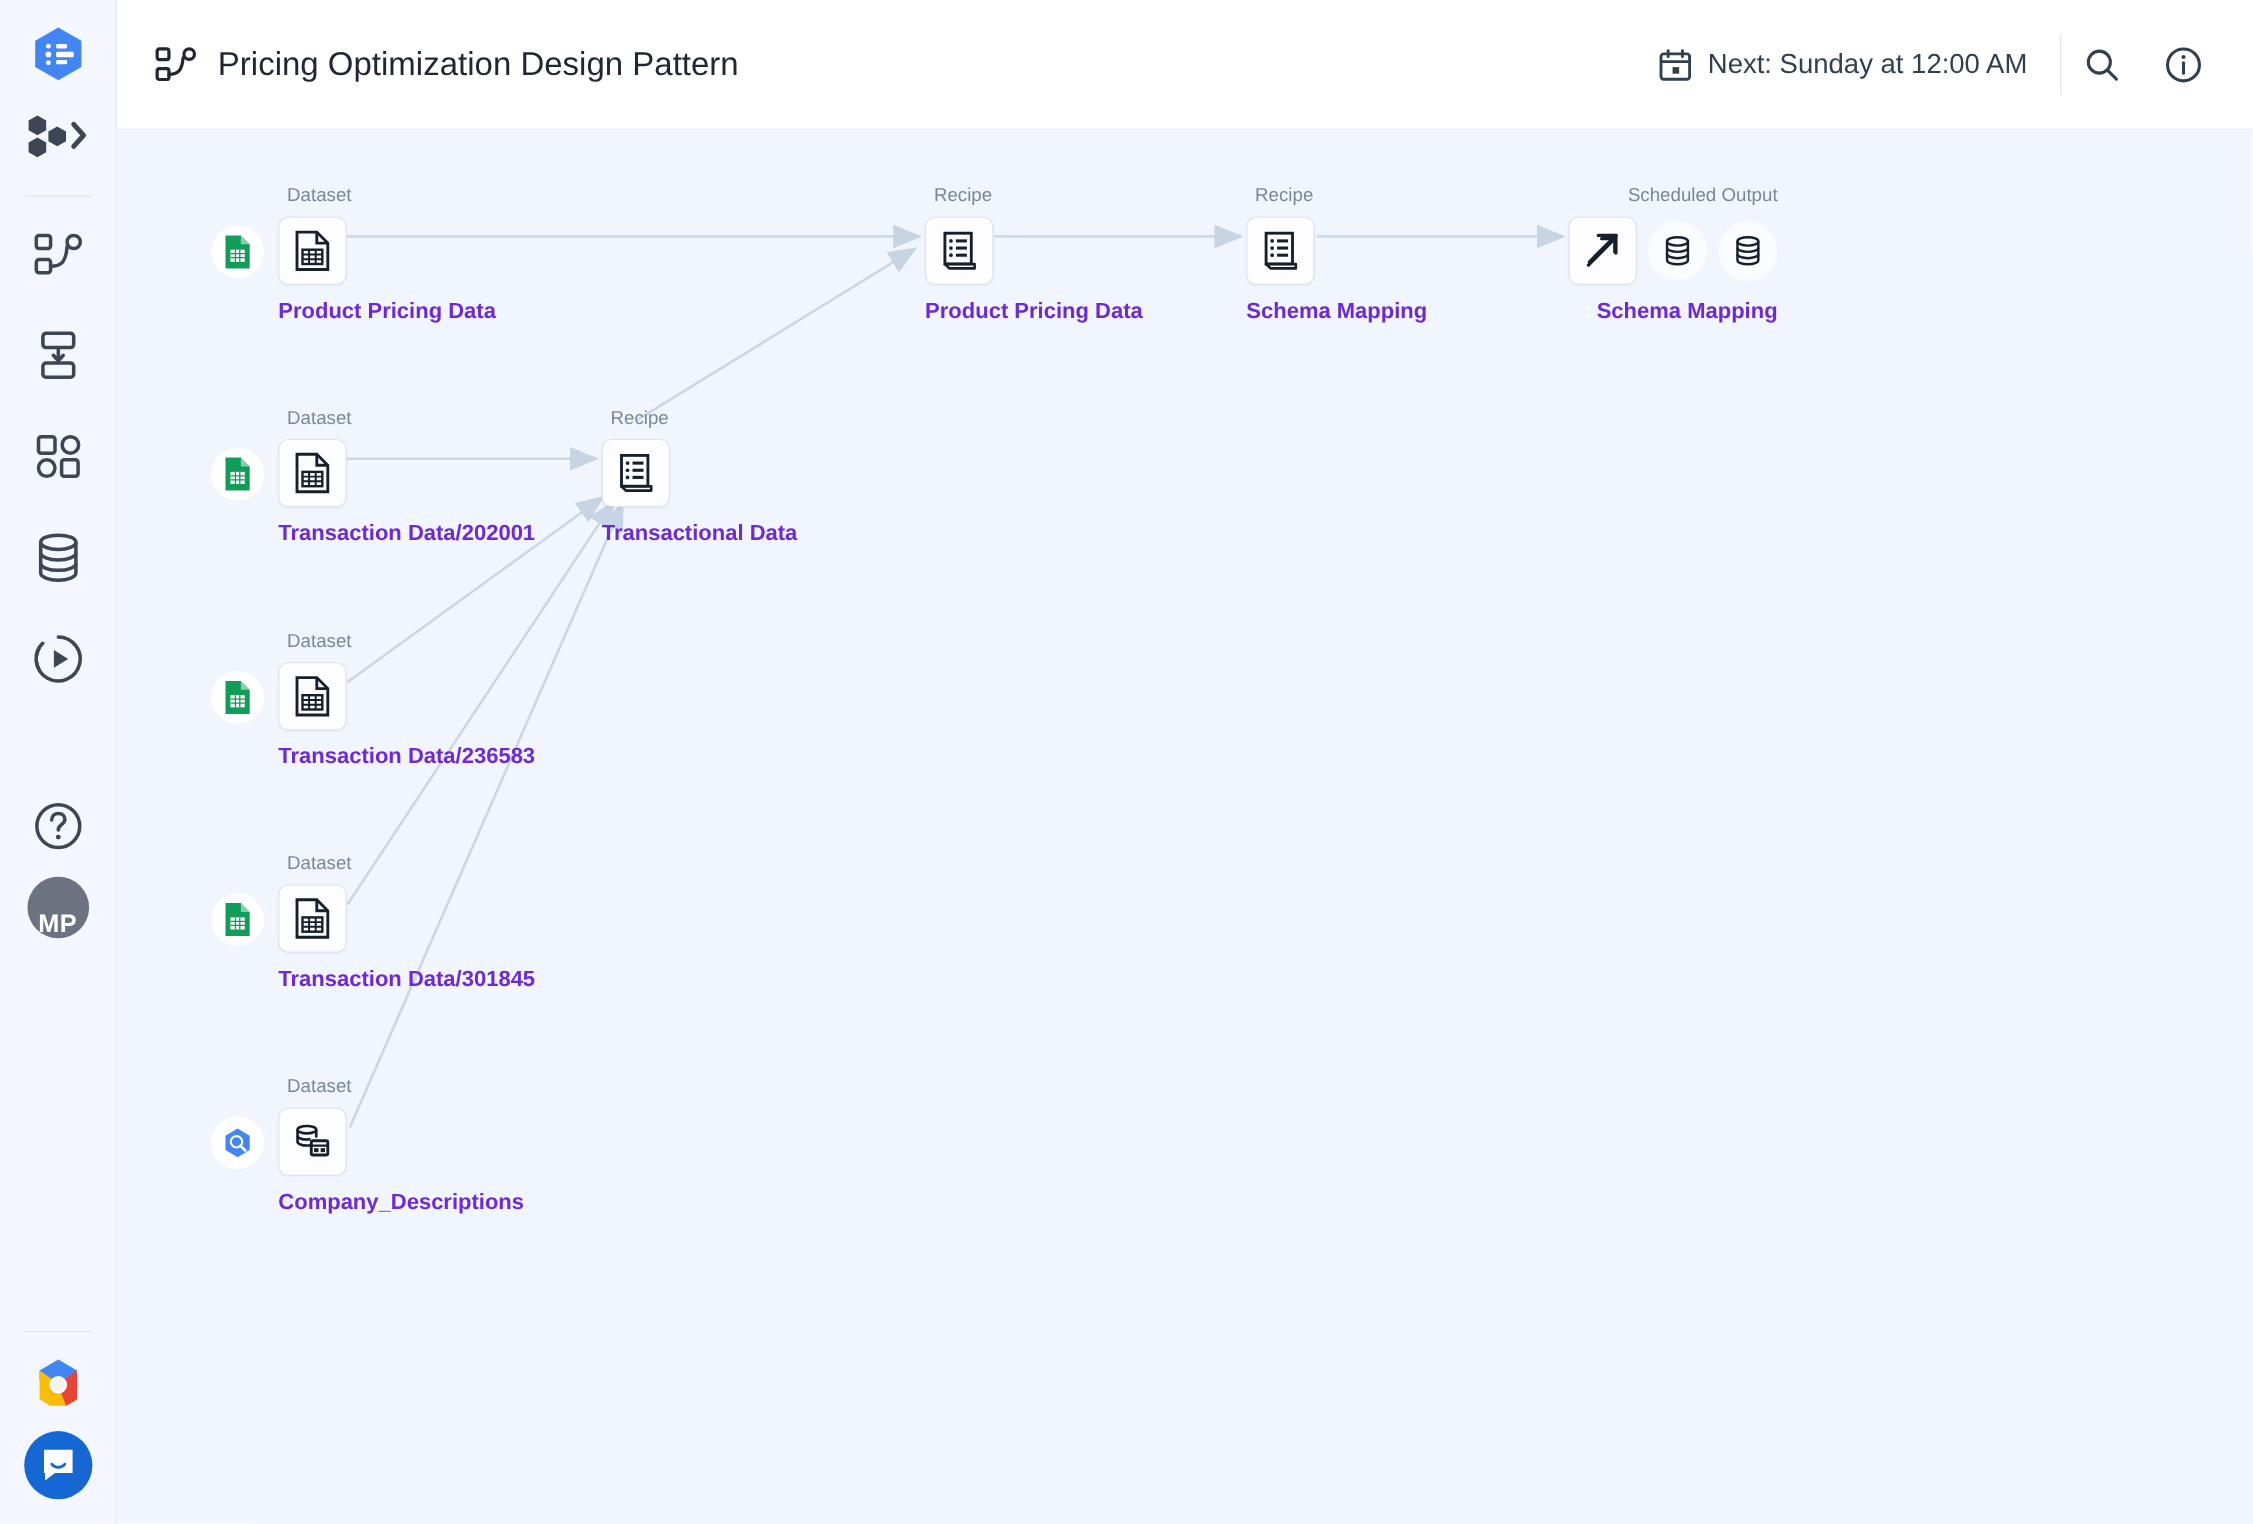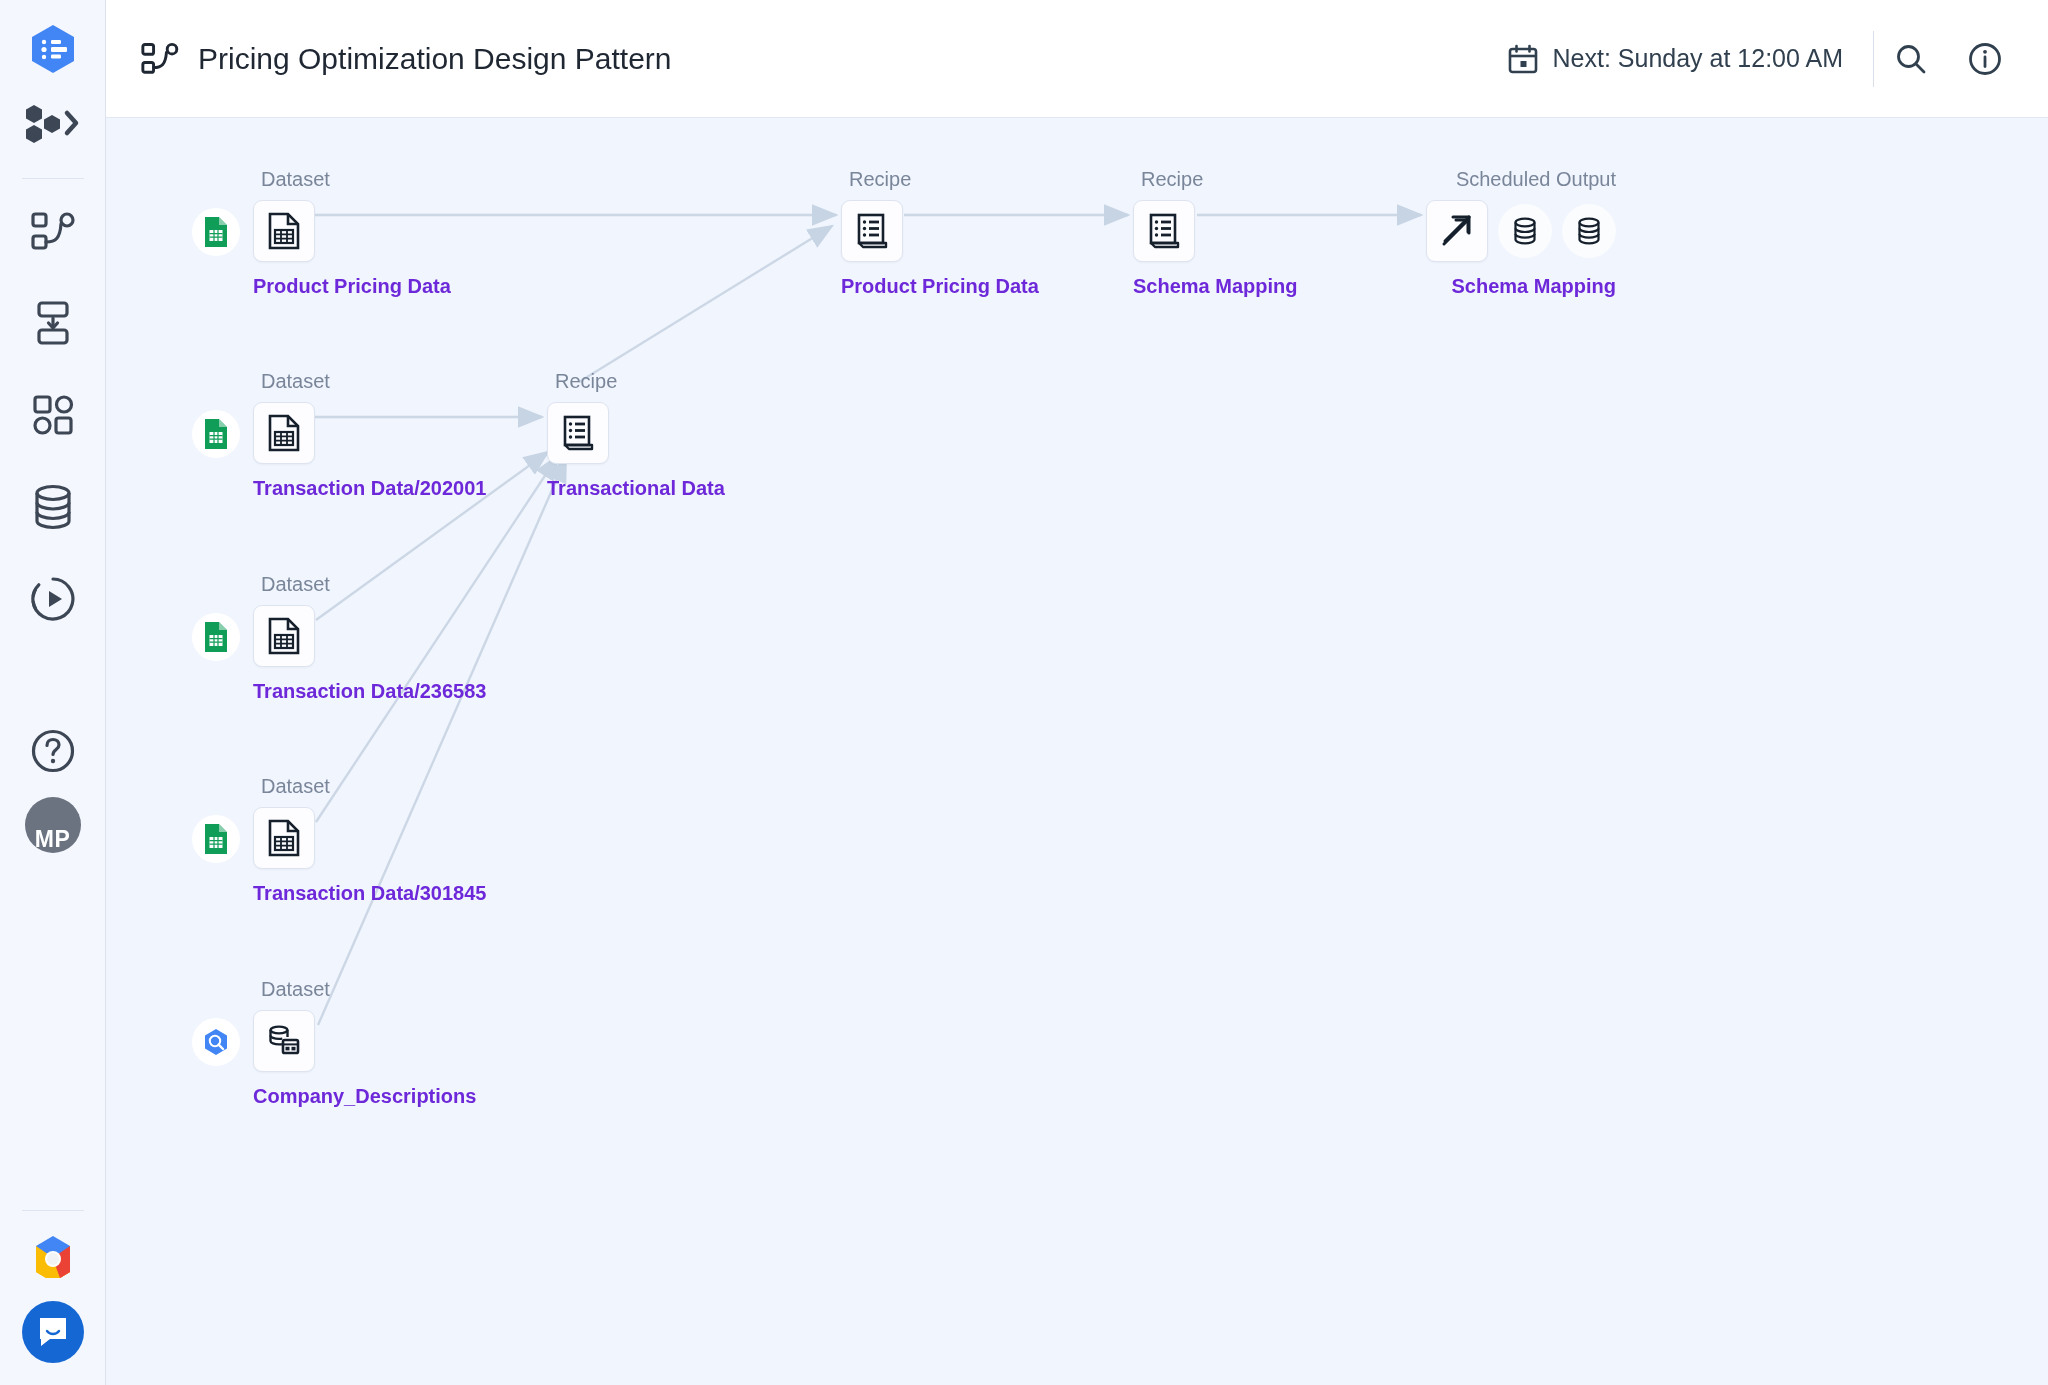--- a/index.html
+++ b/index.html
@@ -89,21 +89,21 @@
     overflow: hidden;
   }
   .edges { position: absolute; inset: 0; width: 100%; height: 100%; }
 
   .node {
     position: absolute;
     display: flex; flex-direction: column;
     align-items: flex-start;
   }
   .node-type {
-    font-size: 20px; color: #7b8characters;
+    font-size: 17px; color: #7b8characters;
     color: #79869a;
     margin-bottom: 9px;
     margin-left: 8px;
     white-space: nowrap;
   }
   .node-box {
     width: 62px; height: 62px;
     background: #fdfdff;
     border: 1px solid #dde4f0;
     border-radius: 9px;

